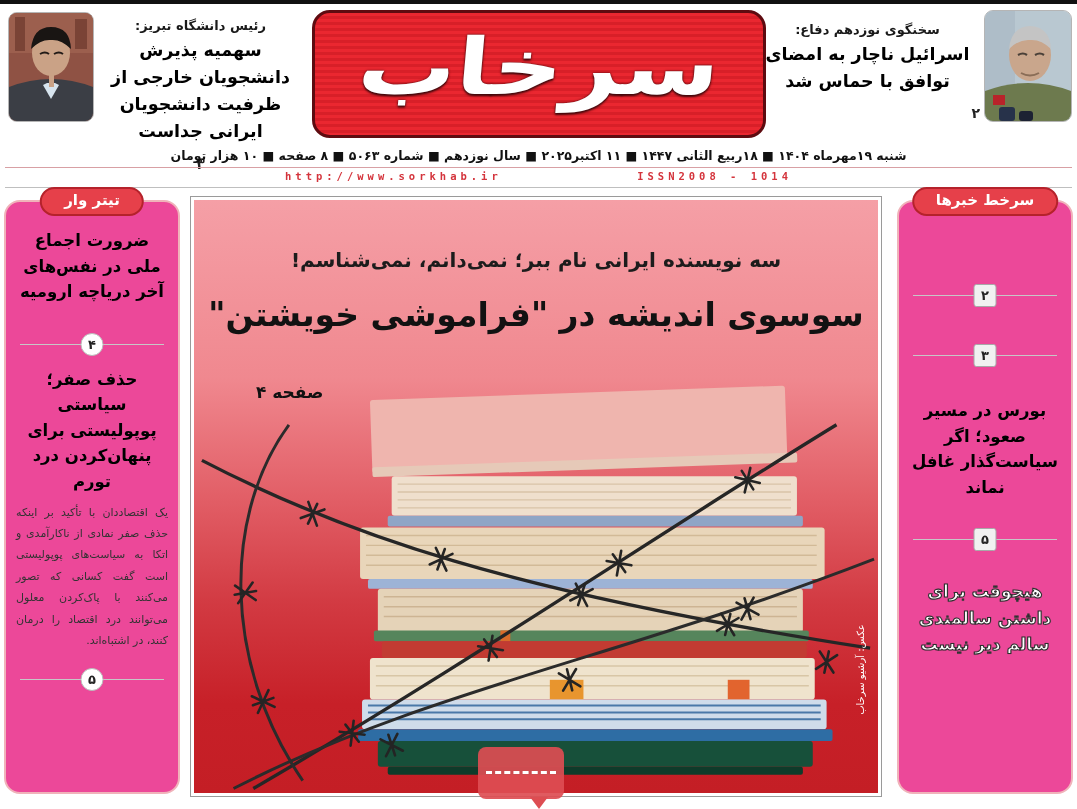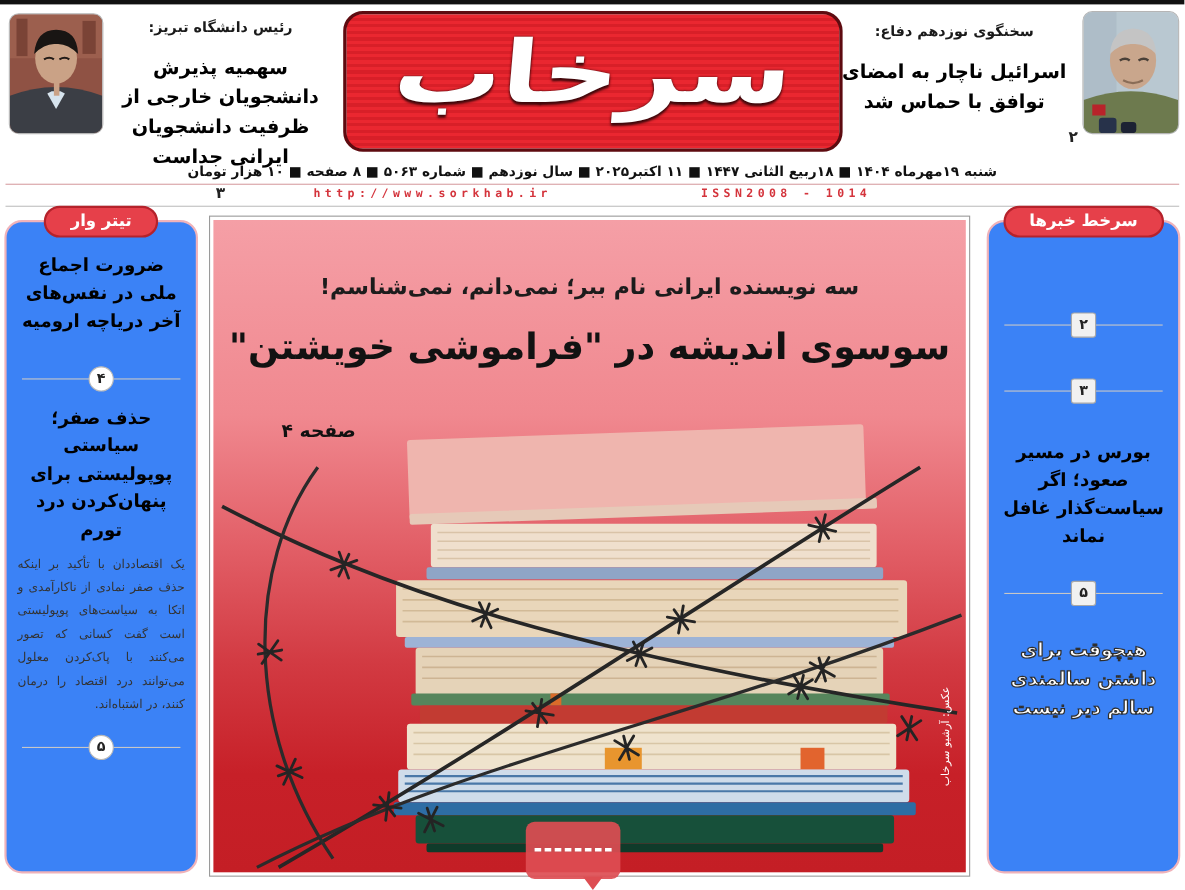--- a/index.html
+++ b/index.html
@@ -10,21 +10,21 @@
 
   
   .portrait { position:absolute; border:1px solid #b5b5b5; border-radius:9px; overflow:hidden; background:#ddd; }
   .portrait svg { display:block; }
   .portrait.left { left:8px; top:12px; width:86px; height:110px; }
   .portrait.right { left:984px; top:10px; width:88px; height:112px; }
 
   .topstory { position:absolute; text-align:center; direction:rtl; color:#111; }
   .topstory.left { left:98px; top:18px; width:205px; }
   .topstory.right { left:755px; top:22px; width:225px; }
-  .topstory .kicker { font-size:13px; font-weight:bold; color:#1a1a1a; margin-bottom:16px; }
+  .topstory .kicker { font-size:13px; font-weight:bold; color:#1a1a1a; margin-bottom:4px; }
   .topstory .hl { font-size:17.5px; font-weight:bold; line-height:1.55; color:#000; }
   .topstory .pnum { font-size:14px; font-weight:bold; margin-top:10px; color:#222; }
 
   .masthead { position:absolute; left:312px; top:10px; width:454px; height:128px;
       background:repeating-linear-gradient(180deg,#ea2730 0px,#ea2730 3px,#d81f28 3px,#d81f28 6px);
       border:3px solid #5e0b10; border-radius:18px;
       display:flex; align-items:center; justify-content:center; }
   .masthead-title { color:#fff; font-size:78px; font-weight:bold; transform:scaleX(1.25) skewX(-4deg);
       text-shadow:0 0 2px #40090c, 0 2px 2px #40090c; line-height:1; padding-bottom:14px; }
 
@@ -33,21 +33,21 @@
       font-size:12.5px; font-weight:bold; color:#111; direction:rtl; }
   .rule-a { position:absolute; top:167px; left:5px; width:1067px; height:1px; background:#d8a0a4; }
   .infobar { position:absolute; top:170px; left:285px; width:507px; height:15px; direction:ltr; }
   .infobar .url { position:absolute; left:0; top:0; color:#d4343c; font-family:"DejaVu Sans Mono",monospace;
       font-size:10.5px; font-weight:bold; letter-spacing:4px; }
   .infobar .issn { position:absolute; right:0; top:0; color:#d4343c; font-family:"DejaVu Sans Mono",monospace;
       font-size:10.5px; font-weight:bold; letter-spacing:4px; }
   .rule-b { position:absolute; top:187px; left:5px; width:1067px; height:1px; background:#bfbfbf; }
 
   
-  .sidebox { position:absolute; top:200px; height:594px; border:2px solid #f0b3ba; border-radius:16px; background:#3b82f6; }
+  .sidebox { position:absolute; top:200px; height:594px; border:2px solid #f0b3ba; border-radius:16px; background:#ec4899; }
   .sidebox.leftcol { left:4px; width:176px; }
   .sidebox.rightcol { left:897px; width:176px; }
   .pill { position:absolute; top:-15px; right:50%; transform:translateX(50%); white-space:nowrap;
       background:#e6404a; border:2.5px solid #b5222b; border-radius:999px; color:#fff;
       font-size:15px; font-weight:bold; padding:2px 22px 5px; z-index:3; }
   .sideinner { padding:26px 10px 12px; display:flex; flex-direction:column; height:100%; }
   .item-hl { font-size:16.5px; font-weight:bold; color:#000; text-align:center; line-height:1.55; }
   .item-hl.outline { color:#fff; -webkit-text-stroke:1.1px #2e2e2e; text-shadow:0 0 1px #2e2e2e; font-size:17px; }
   .item-body { font-size:11px; color:#333; text-align:justify; line-height:1.95; margin-top:7px; }
   .divider { position:relative; height:24px; margin:10px 4px; flex-shrink:0; }

